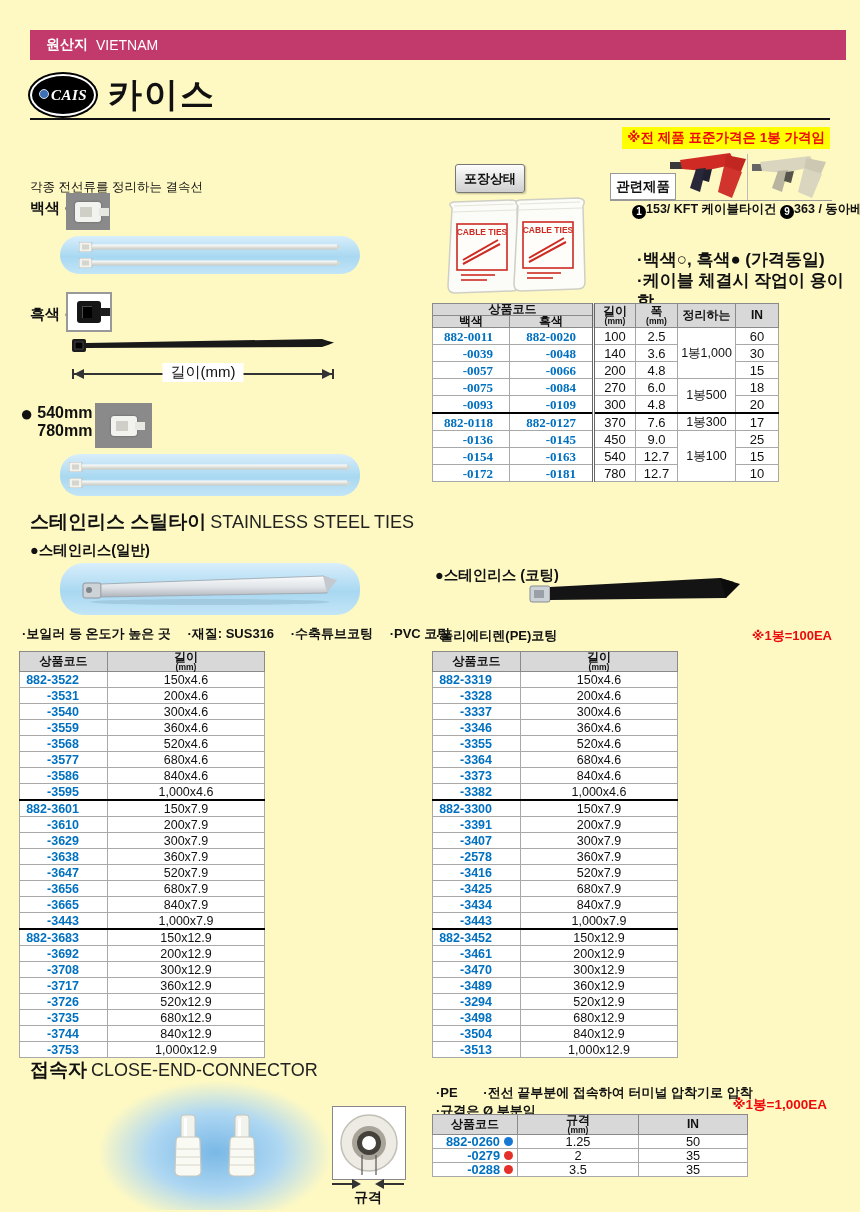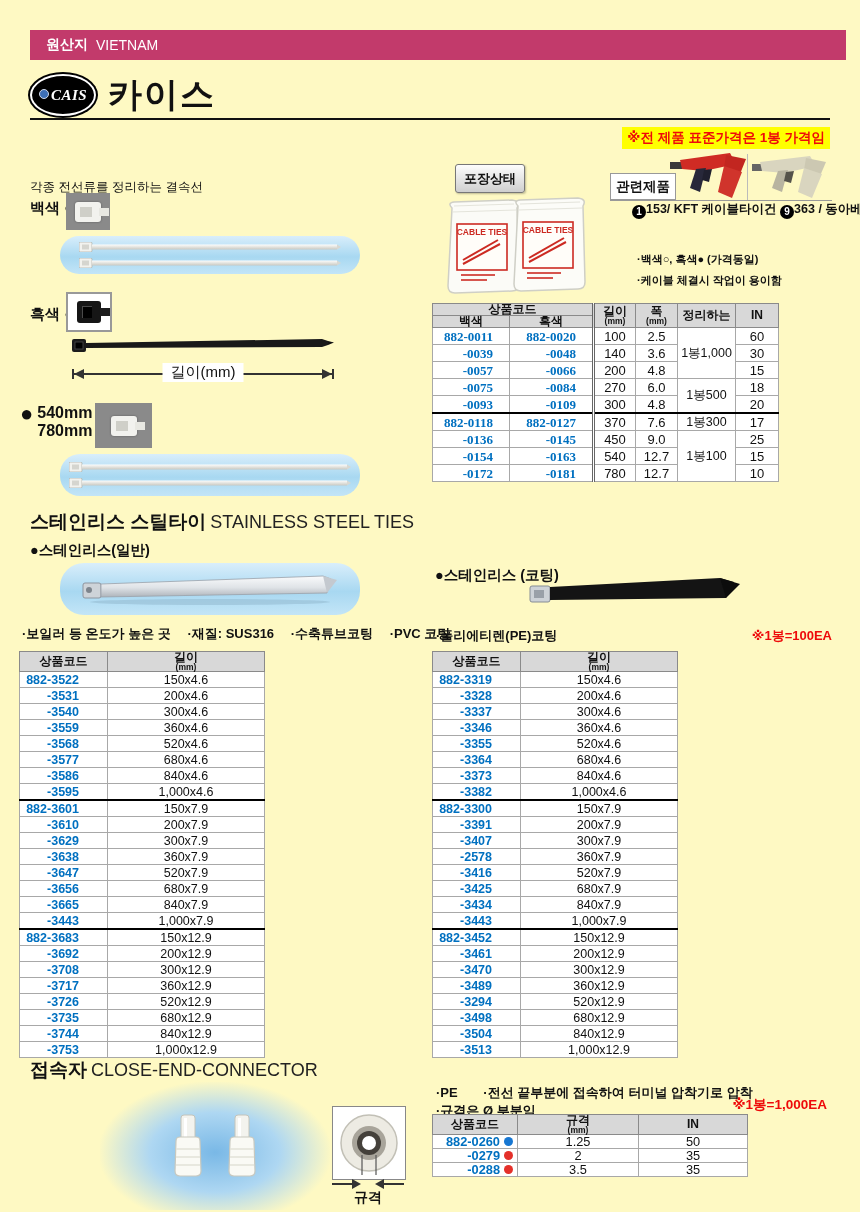--- a/index.html
+++ b/index.html
@@ -79,21 +79,21 @@
   .bags svg{position:absolute;}
   .related-box{left:610px;top:148px;width:222px;height:52px;border-bottom:1px solid #999;}
   .related-label{position:absolute;left:0;bottom:0;width:66px;height:27px;border:1px solid #999;
     background:#fff;display:flex;align-items:center;justify-content:center;font-size:13.5px;font-weight:bold;box-sizing:border-box;}
   .related-sep{position:absolute;left:137px;top:6px;width:1px;height:46px;background:#bbb;}
   .gun-red{position:absolute;left:58px;top:0px;}
   .gun-beige{position:absolute;left:142px;top:2px;}
   .related-caption{left:632px;top:201px;width:210px;font-size:12.5px;font-weight:bold;white-space:nowrap;}
   .ncircle{display:inline-block;width:14px;height:14px;border-radius:50%;background:#000;color:#fff;
     font-size:10px;line-height:14px;text-align:center;font-weight:bold;vertical-align:-2px;}
-  .ct-notes{left:637px;top:249px;font-size:11px;font-weight:600;line-height:21px;}
+  .ct-notes{left:637px;top:249px;font-size:17px;font-weight:600;line-height:21px;}
 
   
   table{border-collapse:collapse;background:#fff;table-layout:fixed;}
   table{border:1px solid #6e6e6e;}
   th{background:#d8d8d8;border:1px solid #8a8a8a;font-size:12px;font-weight:bold;padding:0;line-height:11px;}
   td{border:1px solid #a8a8a8;padding:0;text-align:center;font-size:13px;line-height:15px;}
   .mm{display:block;font-size:8.5px;font-weight:bold;line-height:8px;text-align:center;}
   tr.thick td{border-top:2px solid #000;}
   .c-white,.c-black,.c-code{color:#0070C0;font-weight:bold;text-align:right;}
 

